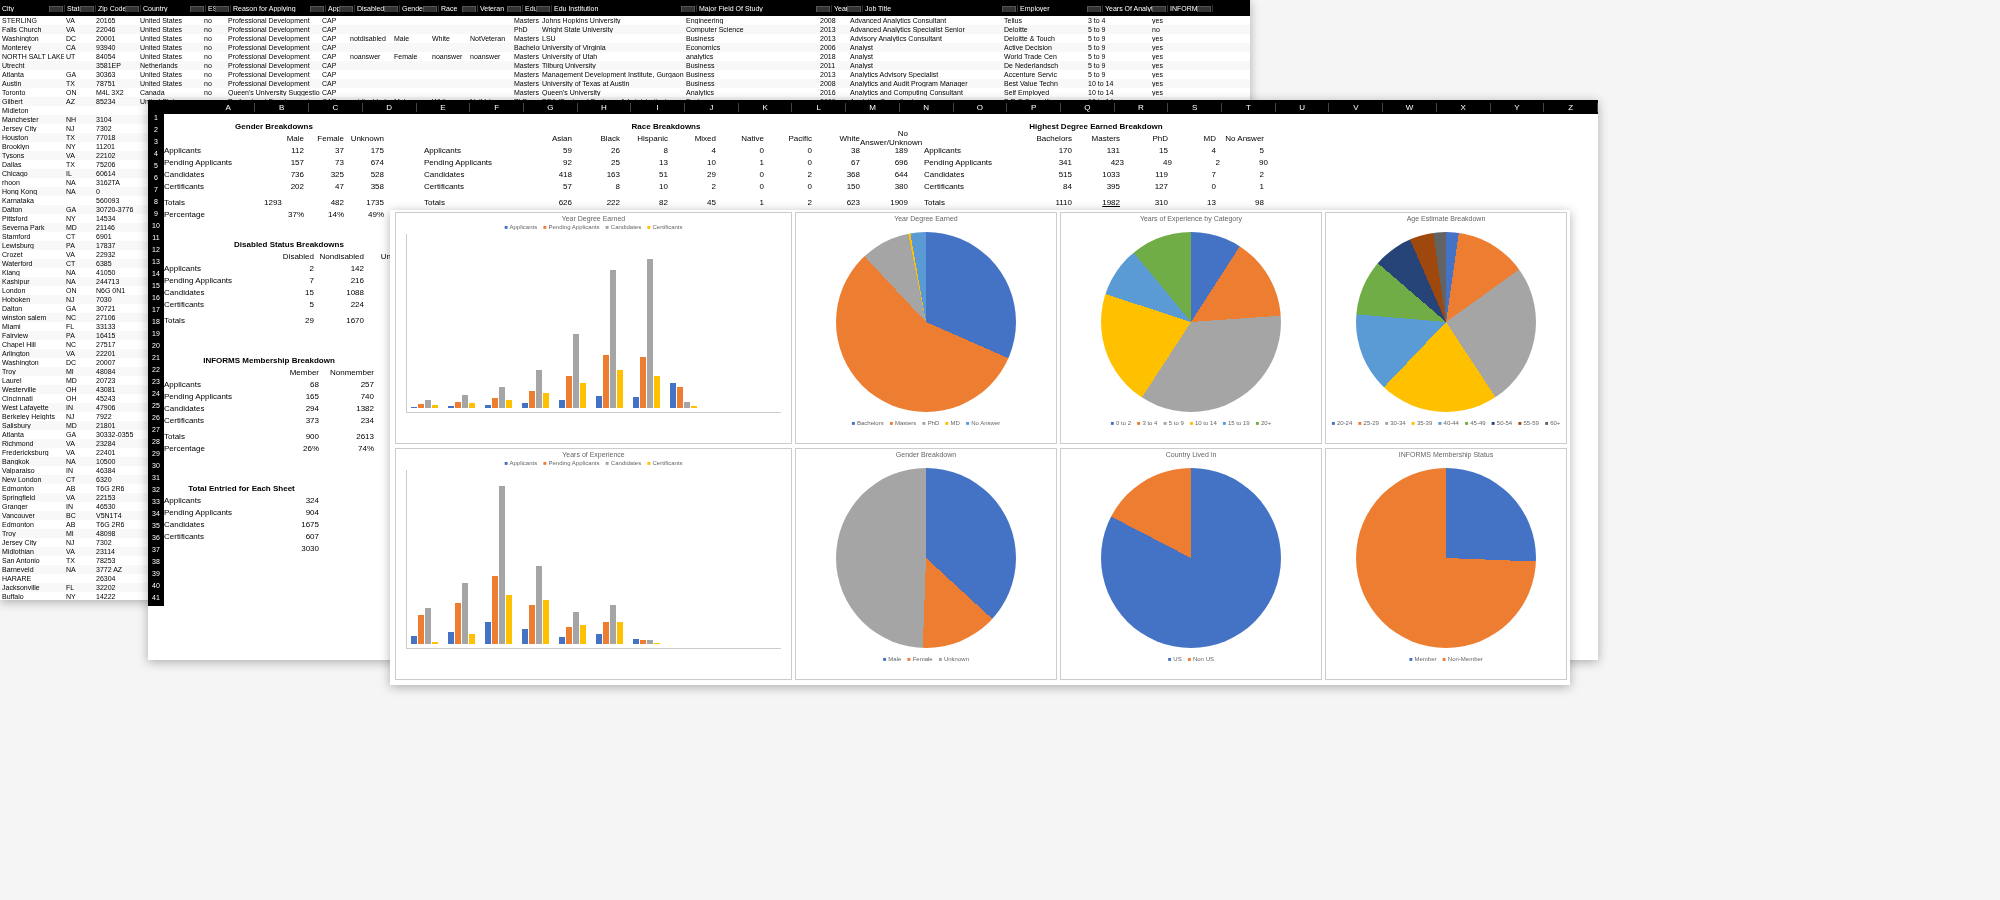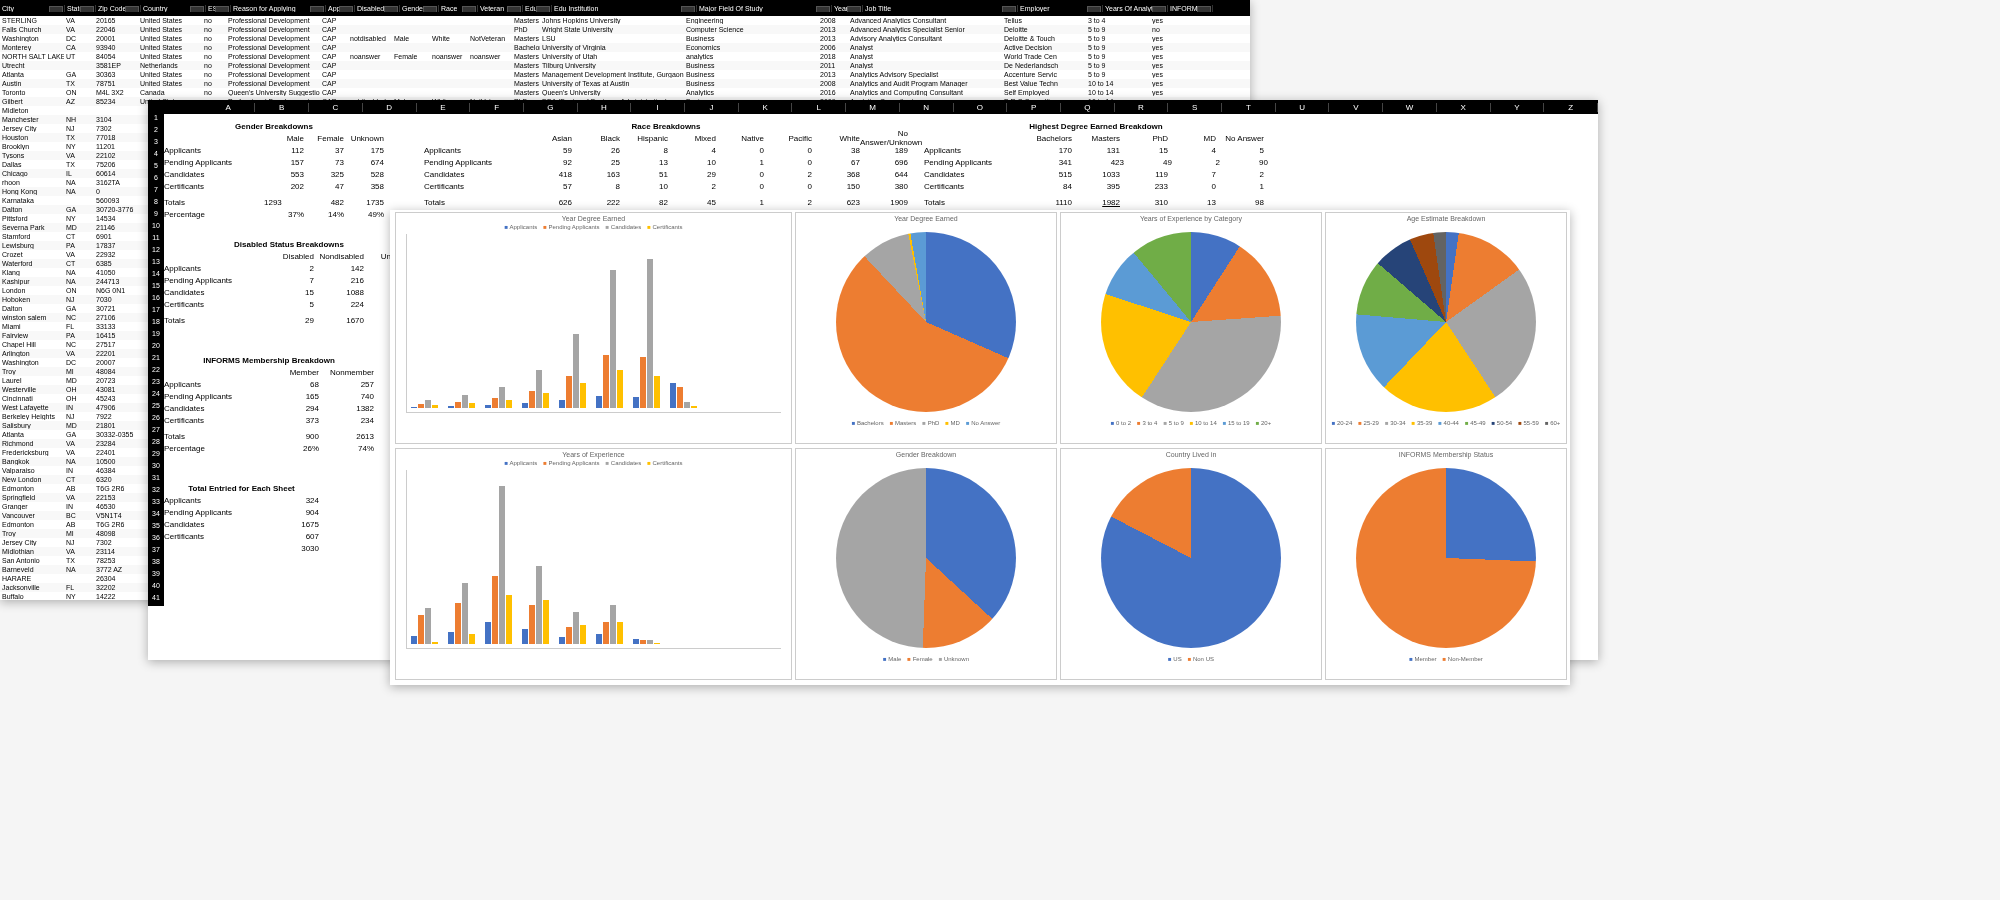--- a/index.html
+++ b/index.html
@@ -747,21 +747,21 @@
             <div style="width: 40px; text-align: right;">175</div>
           </div>
           <div class="l2-row">
             <div style="width: 100px; text-align: left;">Pending Applicants</div>
             <div style="width: 40px; text-align: right;">157</div>
             <div style="width: 40px; text-align: right;">73</div>
             <div style="width: 40px; text-align: right;">674</div>
           </div>
           <div class="l2-row">
             <div style="width: 100px; text-align: left;">Candidates</div>
-            <div style="width: 40px; text-align: right;">553</div>
+            <div style="width: 40px; text-align: right;">736</div>
             <div style="width: 40px; text-align: right;">325</div>
             <div style="width: 40px; text-align: right;">528</div>
           </div>
           <div class="l2-row">
             <div style="width: 100px; text-align: left;">Certificants</div>
             <div style="width: 40px; text-align: right;">202</div>
             <div style="width: 40px; text-align: right;">47</div>
             <div style="width: 40px; text-align: right;">358</div>
           </div>
           <div class="l2-row" style="margin-top: 4px;">
@@ -877,21 +877,21 @@
             <div style="width: 48px; text-align: right;">515</div>
             <div style="width: 48px; text-align: right;">1033</div>
             <div style="width: 48px; text-align: right;">119</div>
             <div style="width: 48px; text-align: right;">7</div>
             <div style="width: 48px; text-align: right;">2</div>
           </div>
           <div class="l2-row">
             <div style="width: 100px; text-align: left;">Certificants</div>
             <div style="width: 48px; text-align: right;">84</div>
             <div style="width: 48px; text-align: right;">395</div>
-            <div style="width: 48px; text-align: right;">233</div>
+            <div style="width: 48px; text-align: right;">127</div>
             <div style="width: 48px; text-align: right;">0</div>
             <div style="width: 48px; text-align: right;">1</div>
           </div>
           <div class="l2-row" style="margin-top: 4px;">
             <div style="width: 100px; text-align: left;">Totals</div>
             <div style="width: 48px; text-align: right;">1110</div>
             <div style="width: 48px; text-align: right; text-decoration: underline;">1982</div>
             <div style="width: 48px; text-align: right;">310</div>
             <div style="width: 48px; text-align: right;">13</div>
             <div style="width: 48px; text-align: right;">98</div>

